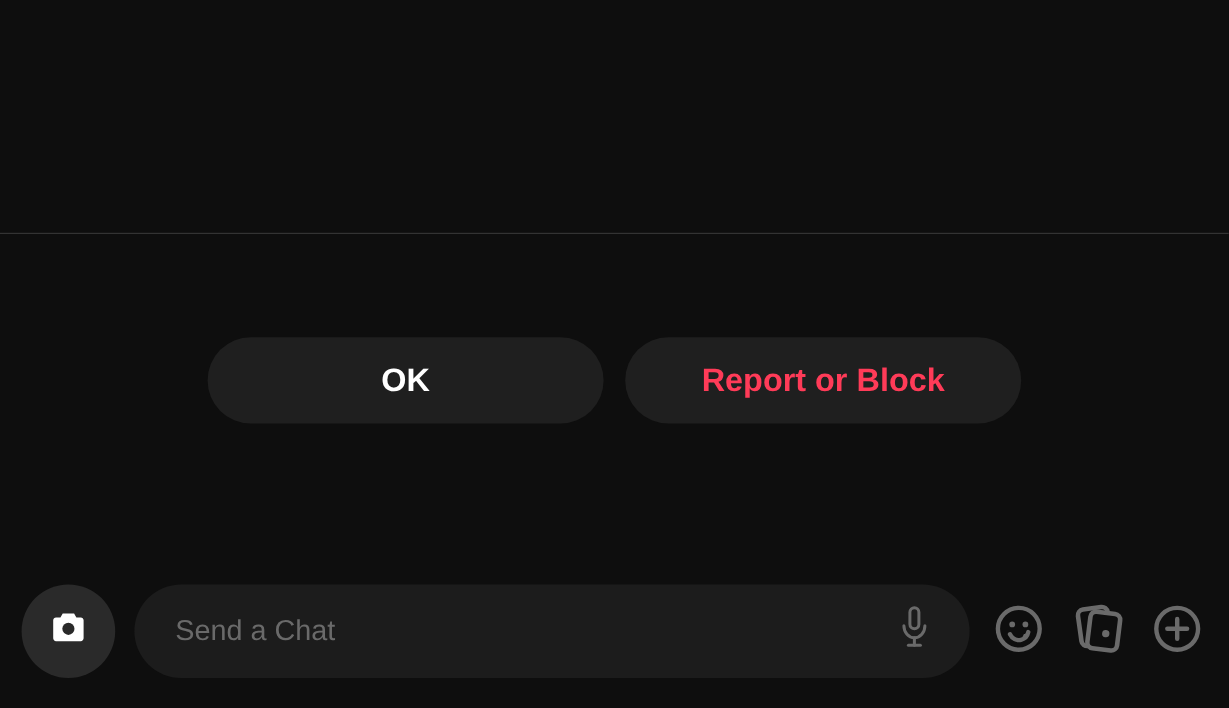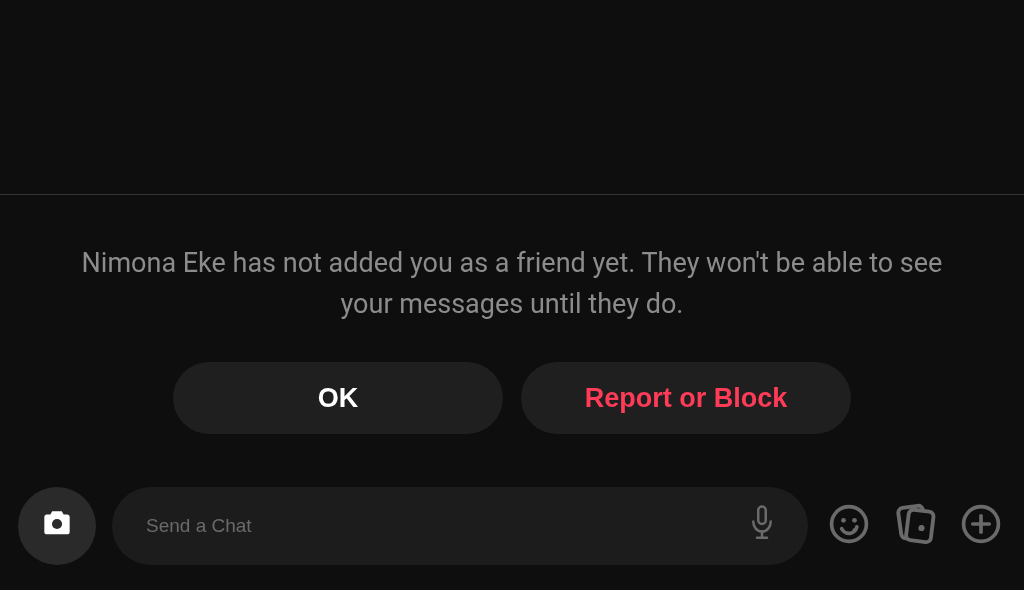--- a/index.html
+++ b/index.html
@@ -85,21 +85,21 @@
       display: flex;
       align-items: center;
       padding: 0 26px 0 34px;
     }
     .chat-input {
       flex: 1;
       background: transparent;
       border: none;
       outline: none;
       color: #f97316;
-      font-size: 19px;
+      font-size: 24px;
     }
     .chat-input::placeholder {
       color: #6a6a6a;
     }
     .mic-button {
       width: 40px;
       height: 40px;
       display: flex;
       align-items: center;
       justify-content: center;
@@ -116,21 +116,20 @@
       color: #6a6a6a;
       flex-shrink: 0;
     }
   </style>
 </head>
 <body>
 
 <div class="top-spacer"></div>
 
 <div class="message-area">
-  <div class="friend-notice">Nimona Eke has not added you as a friend yet. They won't be able to see your messages until they do.</div>
   <div class="button-row">
     <button class="pill-button ok-button">OK</button>
     <button class="pill-button report-button">Report or Block</button>
   </div>
 </div>
 
 <div class="input-bar">
   <div class="camera-button">
     <span>
       <svg width="38" height="38" viewBox="0 0 24 24" fill="none">

